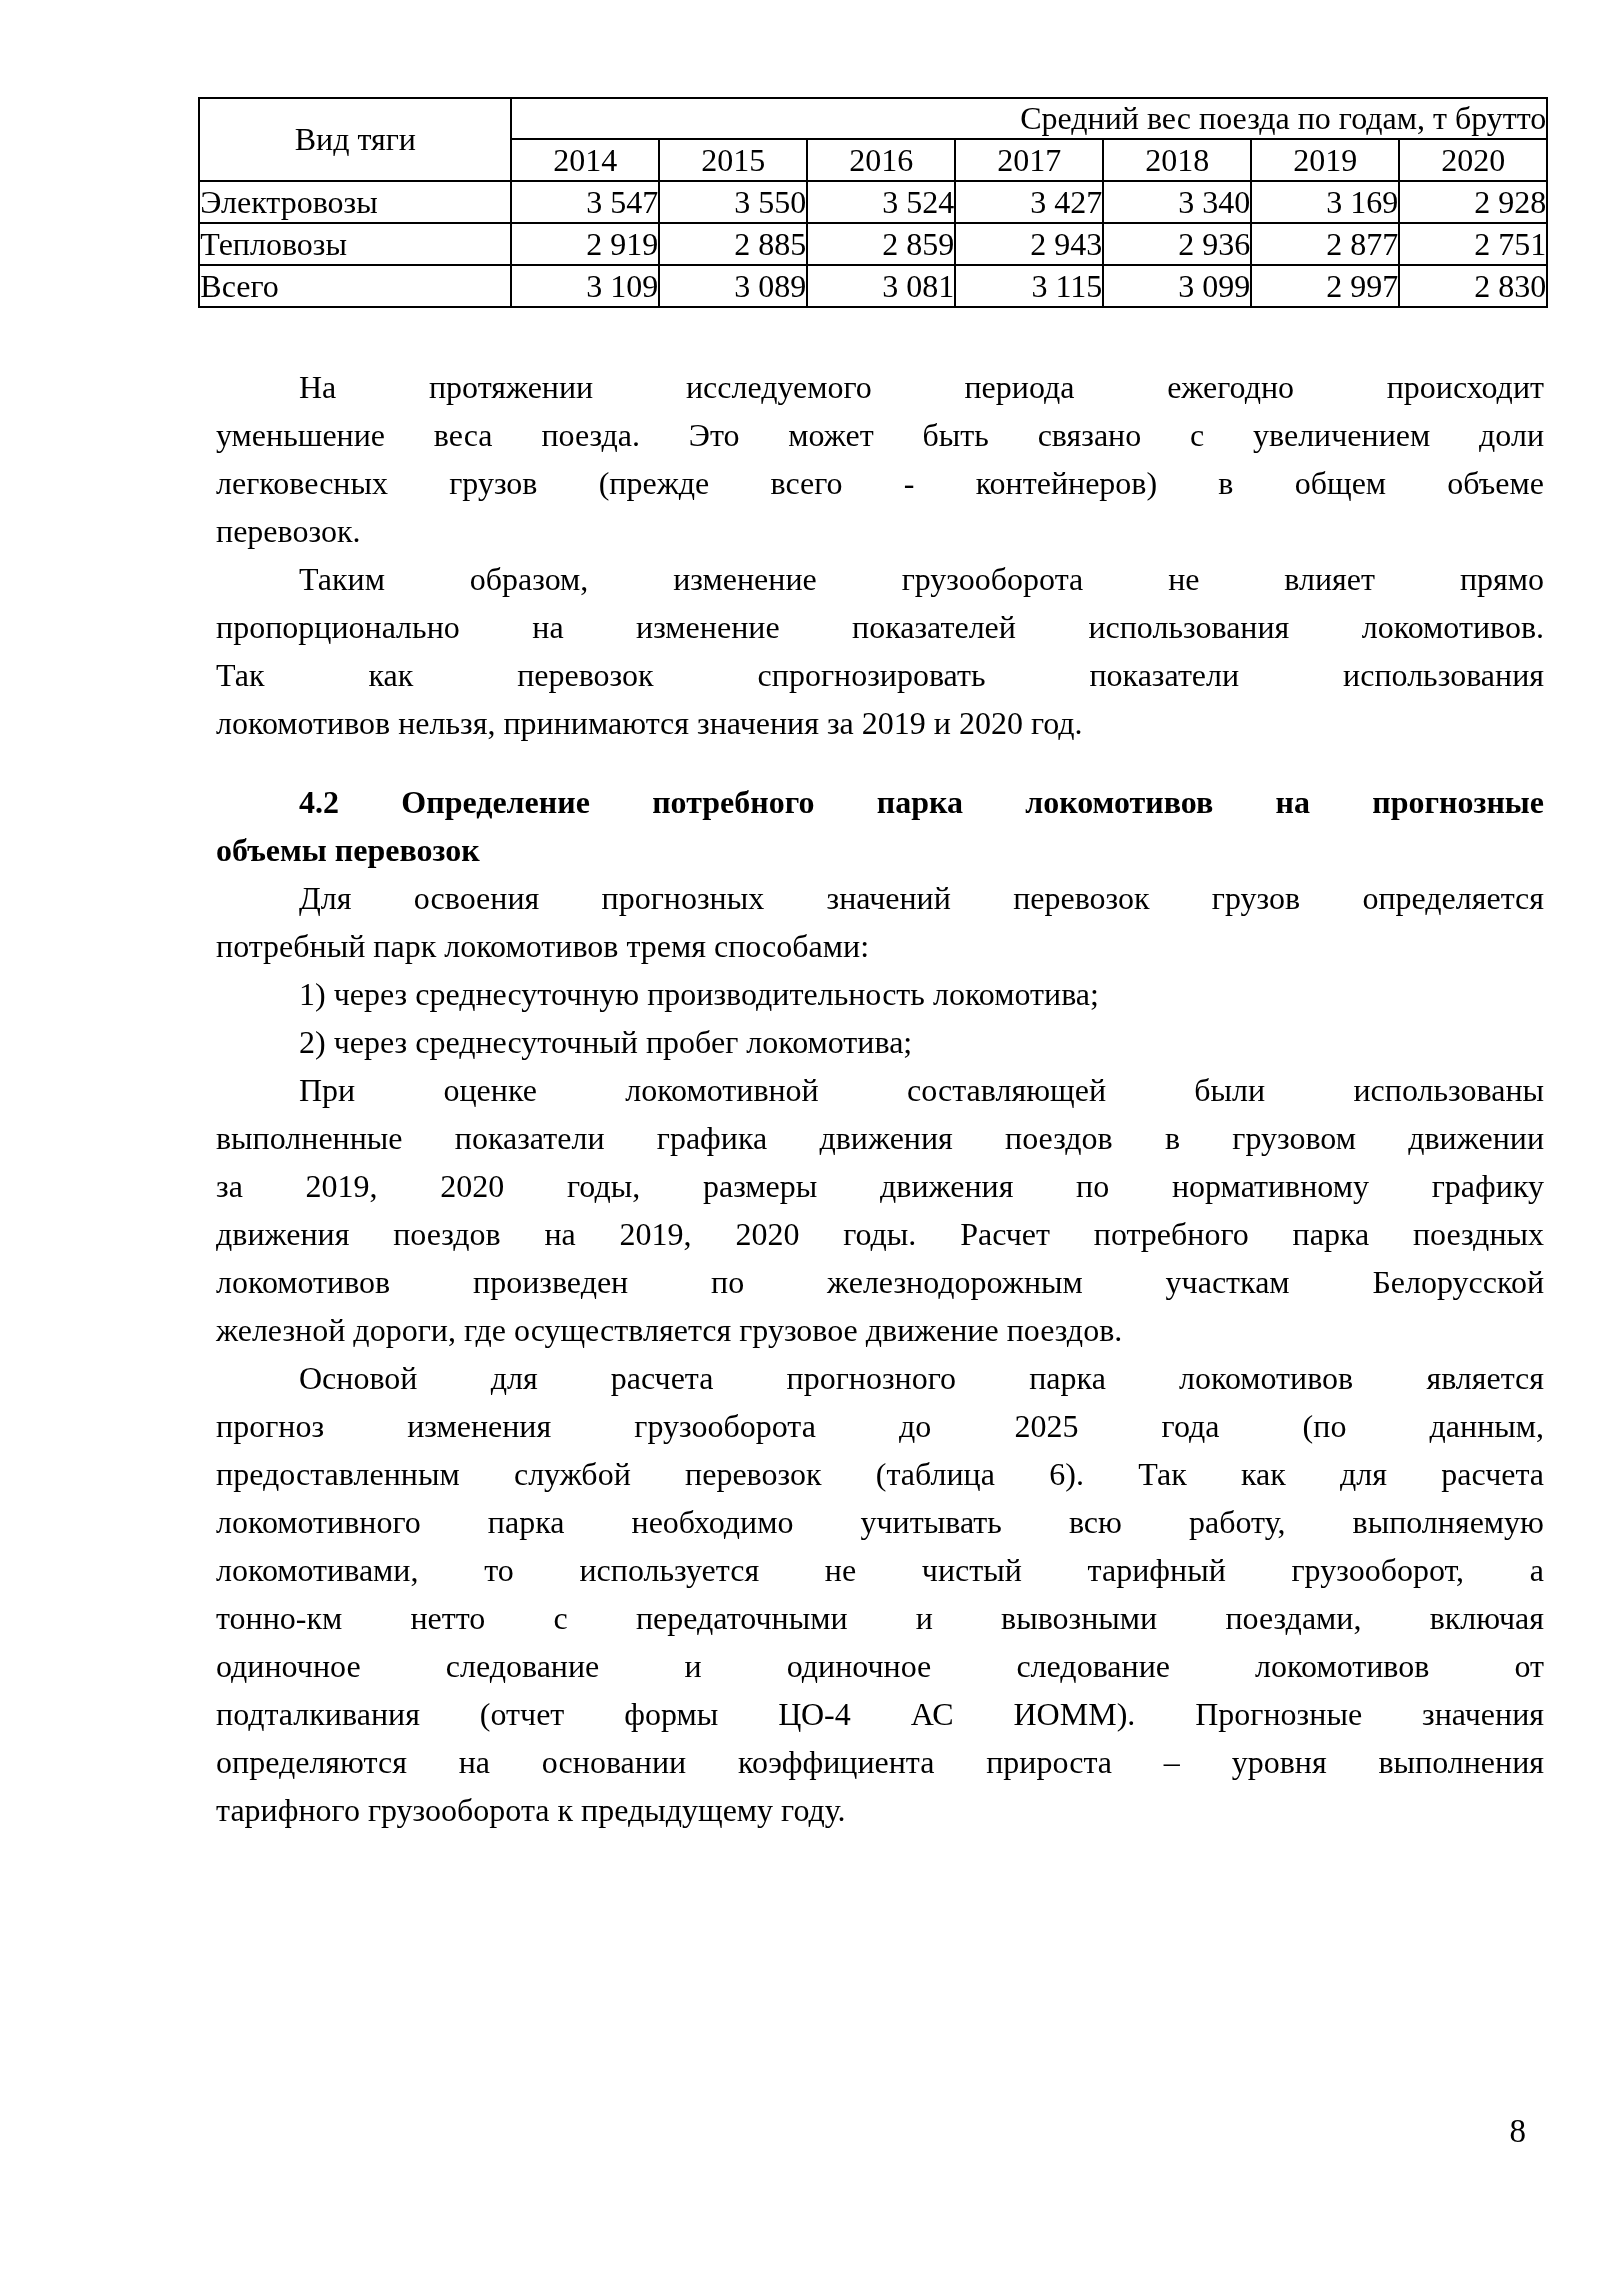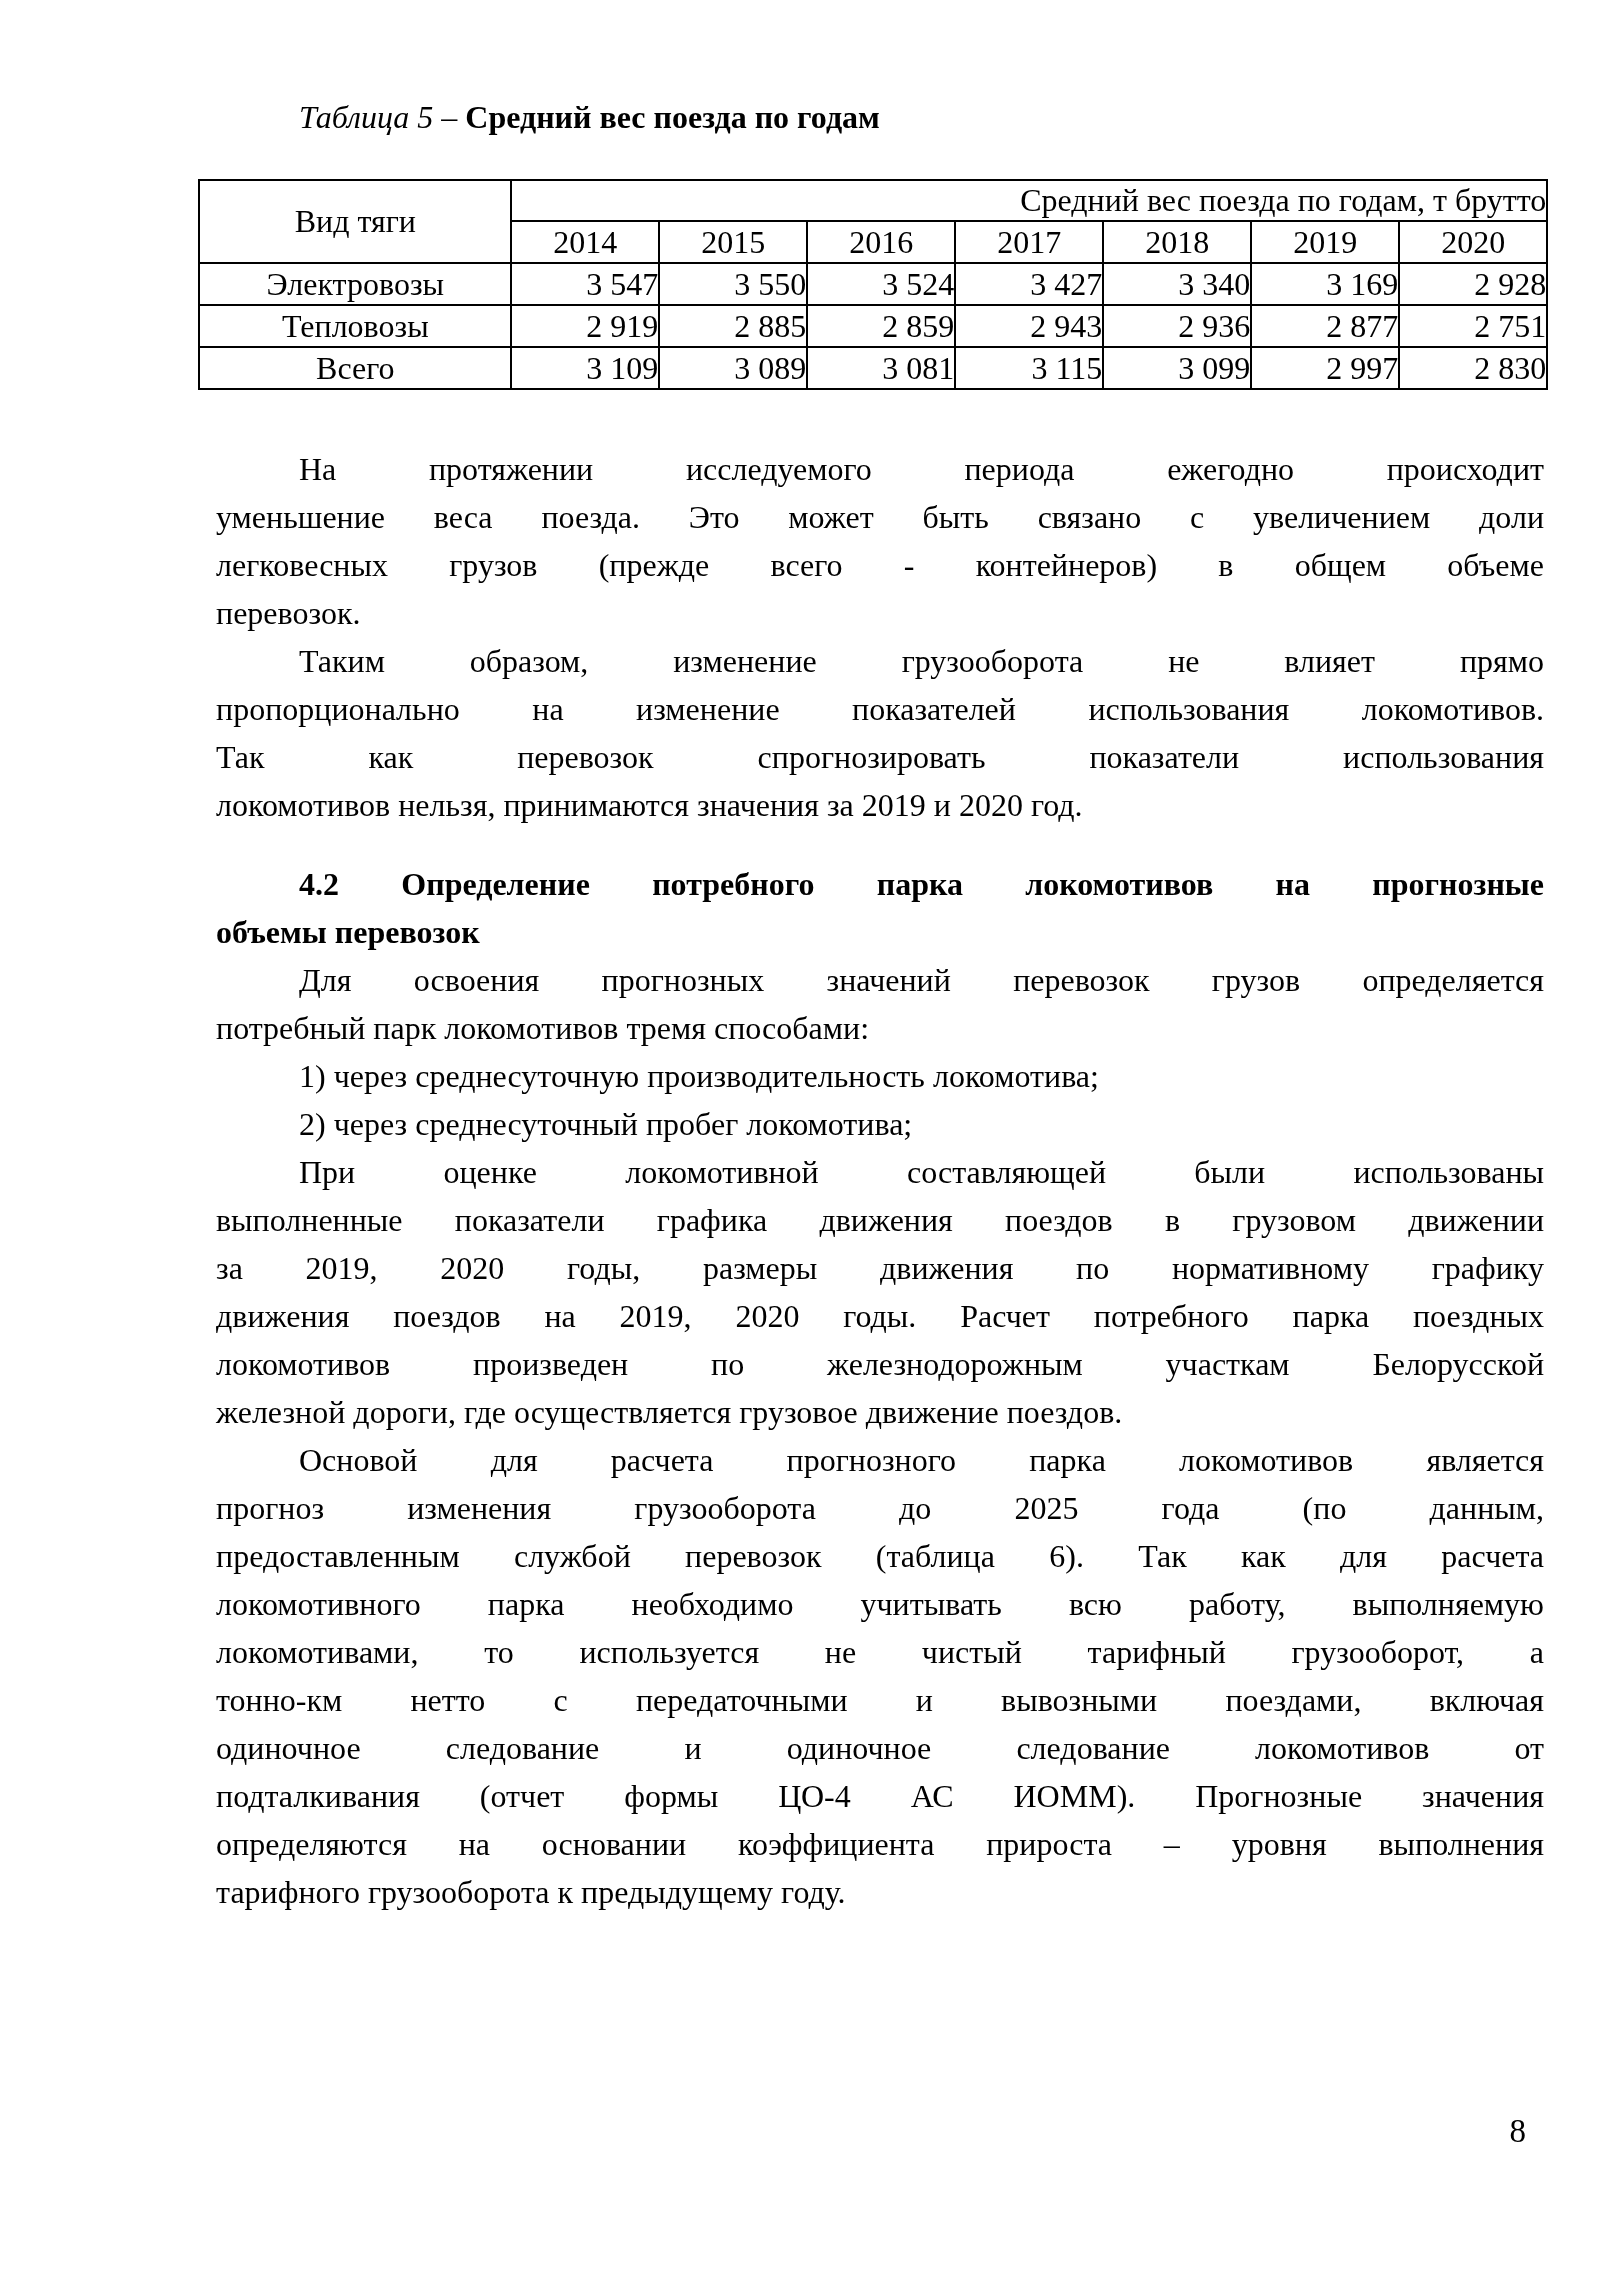--- a/index.html
+++ b/index.html
@@ -40,21 +40,21 @@
   table.weights td, table.weights th {
     border: 2.6px solid #000000;
     font-weight: normal;
     vertical-align: middle;
     padding: 0;
     overflow: hidden;
   }
   .c-corner { text-align: center; }
   .c-span   { text-align: right; height: 39px; }
   .c-year   { text-align: center; height: 40px; }
-  .c-label  { text-align: center;  padding-left: 10.5px;  height: 40px; }
+  .c-label  { text-align: left;  padding-left: 10.5px;  height: 40px; }
   .c-num    { text-align: right; padding-right: 14.4px; }
 
   
   .ln {
     font-size: 32px;
     line-height: 48px;
     text-align: justify;
     text-align-last: justify;
     margin: 0;
   }
@@ -71,21 +71,20 @@
     right: 97px;
     font-size: 33px;
     line-height: 33px;
   }
 </style>
 </head>
 <body>
 
 <div class="page">
 
-  <p class="caption"><span class="cap-prefix">Таблица 5 – </span><span class="cap-title">Средний вес поезда по годам</span></p>
 
   <table class="weights">
     <colgroup>
       <col style="width:312px">
       <col style="width:148px">
         <col style="width:148px">
         <col style="width:148px">
       <col style="width:148px">
         <col style="width:148px">
         <col style="width:148px">

